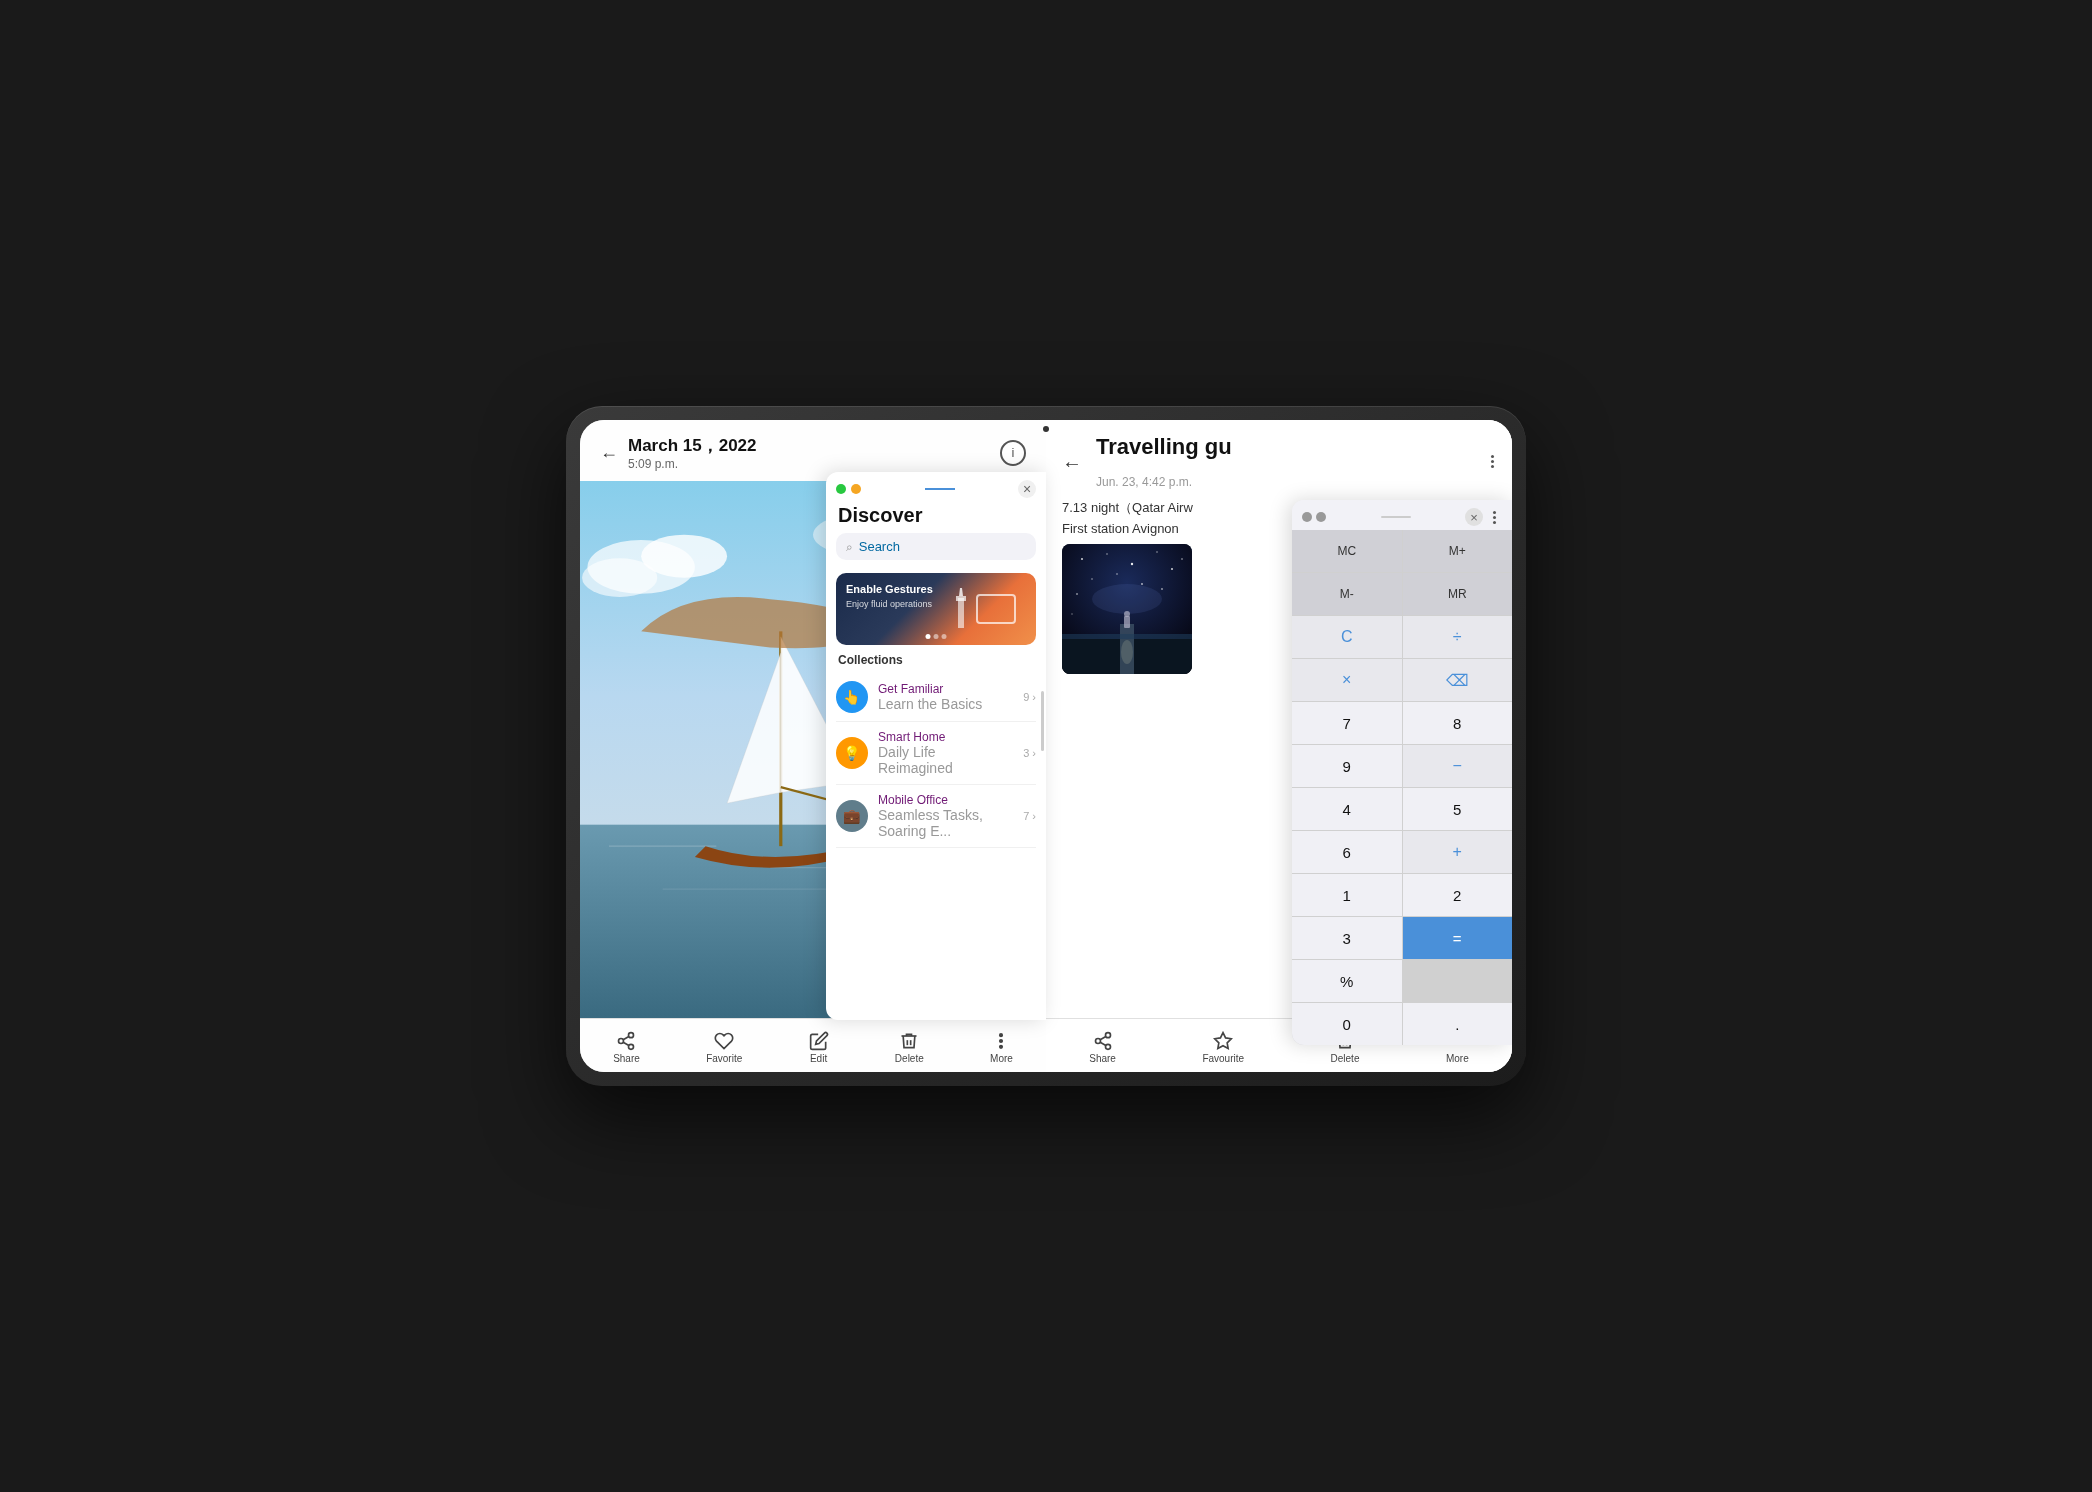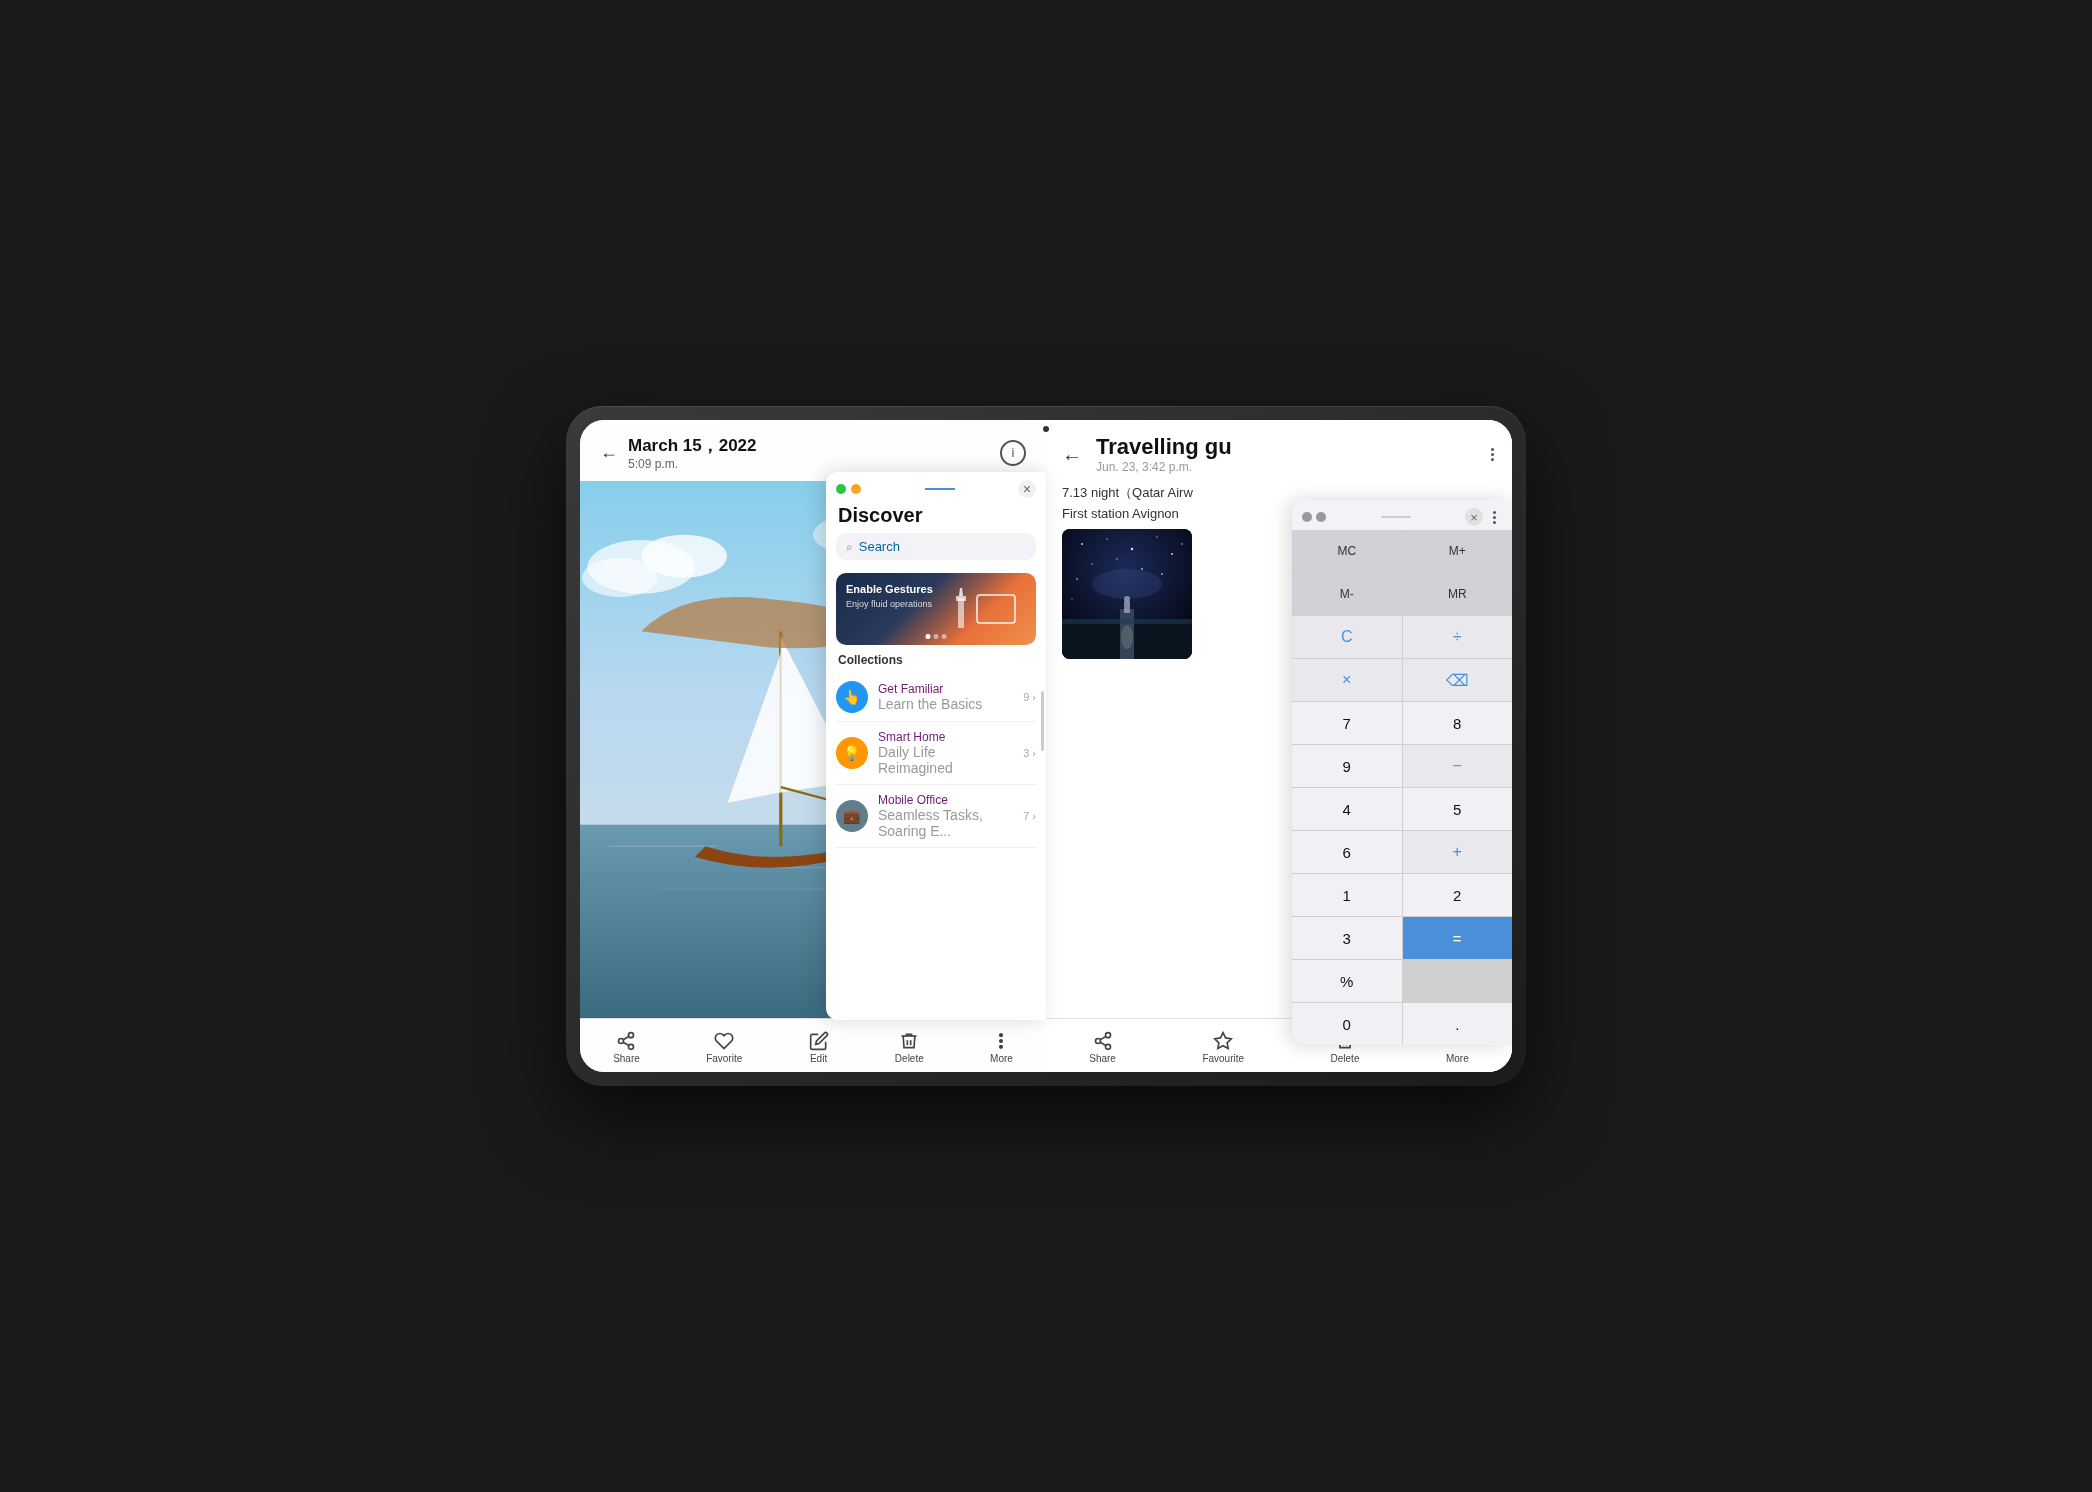--- a/index.html
+++ b/index.html
@@ -353,21 +353,21 @@
       display: flex;
       align-items: center;
       gap: 8px;
       background: #fff;
     }
 
     .notes-title {
       font-size: 22px;
       font-weight: 700;
       color: #111;
-      margin-bottom: 0;
+      margin-bottom: 15px;
     }
 
     .notes-date {
       font-size: 12px;
       color: #999;
     }
 
     .notes-content {
       padding: 0 16px;
       flex: 1;
@@ -735,21 +735,21 @@
             <span class="bar-item-label">More</span>
           </div>
         </div>
       </div>
 
       <div class="right-panel">
         <div class="right-header">
           <span class="back-arrow" style="font-size:20px;color:#333;">←</span>
           <div style="flex:1;padding-left:6px;">
             <div class="notes-title">Travelling gu</div>
-            <div class="notes-date">Jun. 23, 3:42 p.m.</div>
+            <div class="notes-date">Jun. 23, 4:42 p.m.</div>
           </div>
           <div class="right-header-actions">
             <div class="notes-more-dots">
               <div class="calc-dot"></div>
               <div class="calc-dot"></div>
               <div class="calc-dot"></div>
             </div>
           </div>
         </div>
 

